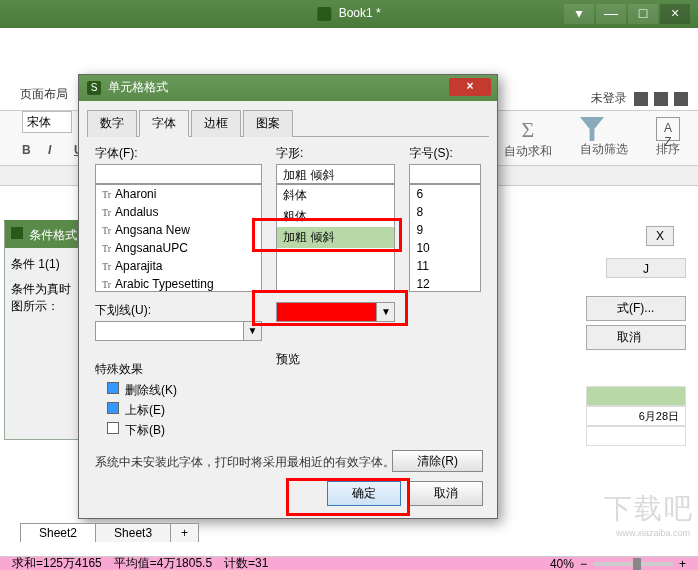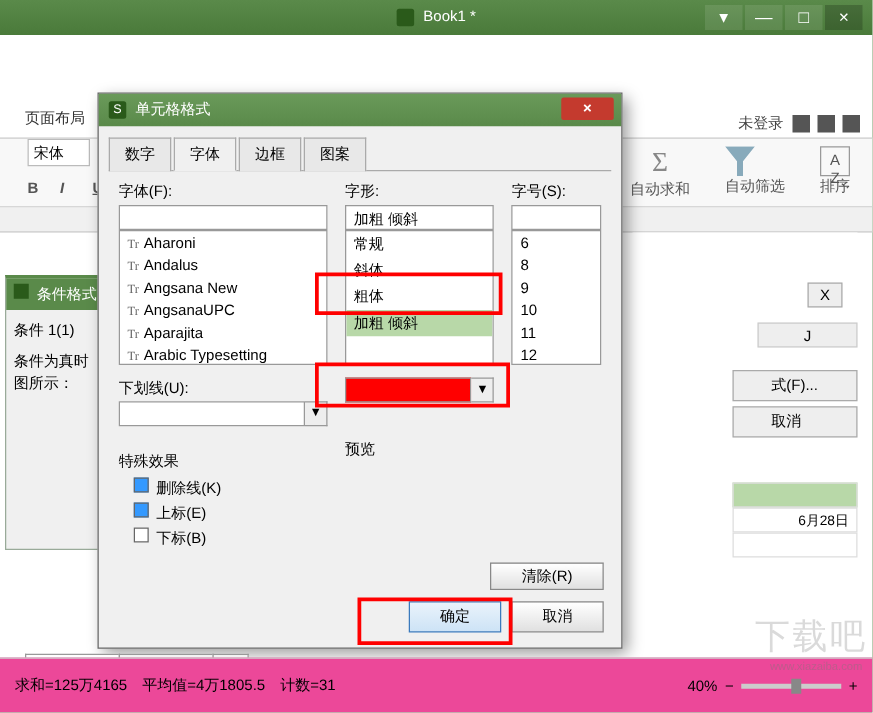--- a/index.html
+++ b/index.html
@@ -35,21 +35,21 @@
 .grid-peek{position:absolute;right:12px;top:186px;width:180px;height:300px;background:#fff}
 .grid-col-hdr{height:20px;background:#eee;border:1px solid #ccc;text-align:center;line-height:20px}
 .grid-cell{height:20px;border:1px solid #ddd;font-size:11px;padding:2px 6px;text-align:right}
 .grid-cell.hl{background:#b8d8a8}
 .format-btn{border:1px solid #aaa;background:#eee;padding:3px 30px;margin:4px 0;display:block}
 
 .sheet-tabs{position:absolute;left:20px;bottom:28px;display:flex}
 .sheet-tab{border:1px solid #999;border-bottom:none;padding:2px 18px;background:#f4f4f4;margin-right:-1px}
 .sheet-tab.active{background:#fff}
 
-.status-bar{position:absolute;left:0;right:0;bottom:0;height:44px;background:#ec4899;border-top:1px solid #ccc;padding:4px 12px;display:flex;justify-content:space-between;align-items:center;font-size:11px}
+.status-bar{position:absolute;left:0;right:0;bottom:0;height:14px;background:#f9a8d4;border-top:1px solid #ccc;padding:4px 12px;display:flex;justify-content:space-between;align-items:center;font-size:11px}
 .zoom{display:flex;align-items:center;gap:6px}
 .zoom-slider{width:80px;height:4px;background:#ccc;position:relative}
 .zoom-slider::after{content:"";position:absolute;left:50%;top:-4px;width:8px;height:12px;background:#888}
 
 .dialog{position:absolute;left:78px;top:74px;width:420px;height:445px;background:#f0f0f0;border:1px solid #666;box-shadow:4px 4px 12px rgba(0,0,0,.4)}
 .dlg-title{height:26px;background:linear-gradient(#6a9a5a,#5a8a4a);color:#fff;padding:4px 8px;position:relative}
 .dlg-title-icon{width:14px;height:14px;background:#2a5a1a;display:inline-block;vertical-align:middle;margin-right:4px;border-radius:2px;color:#fff;text-align:center;font-size:10px;line-height:14px}
 .dlg-close{position:absolute;right:6px;top:3px;width:42px;height:18px;background:#c43a2e;border-radius:2px;color:#fff;text-align:center;line-height:16px;font-weight:bold}
 .tab-strip{display:flex;margin:8px 8px 0 8px;border-bottom:1px solid #aaa}
 .tab{padding:4px 12px;border:1px solid #aaa;border-bottom:none;margin-right:2px;background:#e8e8e8;position:relative;top:1px}
@@ -186,21 +186,20 @@
           <div class="li"><span class="tt-icon">Tr</span><span>Angsana New</span></div>
           <div class="li"><span class="tt-icon">Tr</span><span>AngsanaUPC</span></div>
           <div class="li"><span class="tt-icon">Tr</span><span>Aparajita</span></div>
           <div class="li"><span class="tt-icon">Tr</span><span>Arabic Typesetting</span></div>
         </div>
       </div>
       <div class="col">
         <span class="lbl">字形:</span>
         <div class="selected-disp">加粗 倾斜</div>
         <div class="listbox">
-          <div class="li">常规</div>
           <div class="li">斜体</div>
           <div class="li">粗体</div>
           <div class="li sel">加粗 倾斜</div>
         </div>
       </div>
       <div class="col" style="flex:.6">
         <span class="lbl">字号(S):</span>
         <div class="selected-disp"></div>
         <div class="listbox">
           <div class="li">6</div>
@@ -244,20 +243,21 @@
               <span class="chk-box"></span>
               <span>下标(B)</span>
             </label>
         </div>
       </div>
       <div class="col">
         <div class="fx-title">预览</div>
       </div>
       <div class="col" style="flex:.6"></div>
     </div>
+    <div class="note">系统中未安装此字体，打印时将采用最相近的有效字体。</div>
   </div>
   <div class="clear-btn"><span class="btn">清除(R)</span></div>
   <div class="dlg-btns">
     <span class="btn primary">确定</span>
     <span class="btn">取消</span>
   </div>
 </div>
 
 <div class="redbox rb1"></div>
 <div class="redbox rb2"></div>

